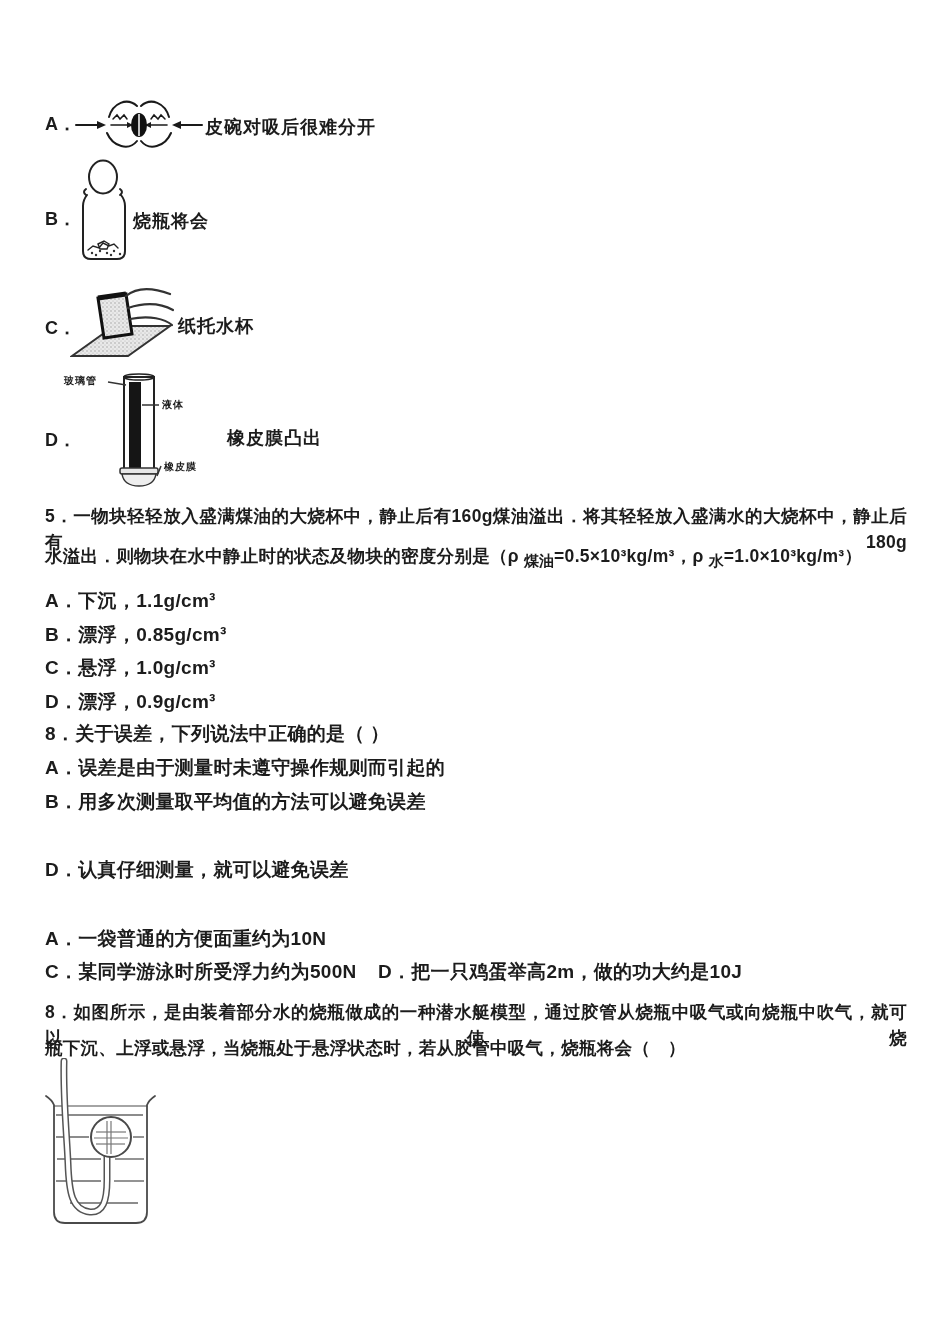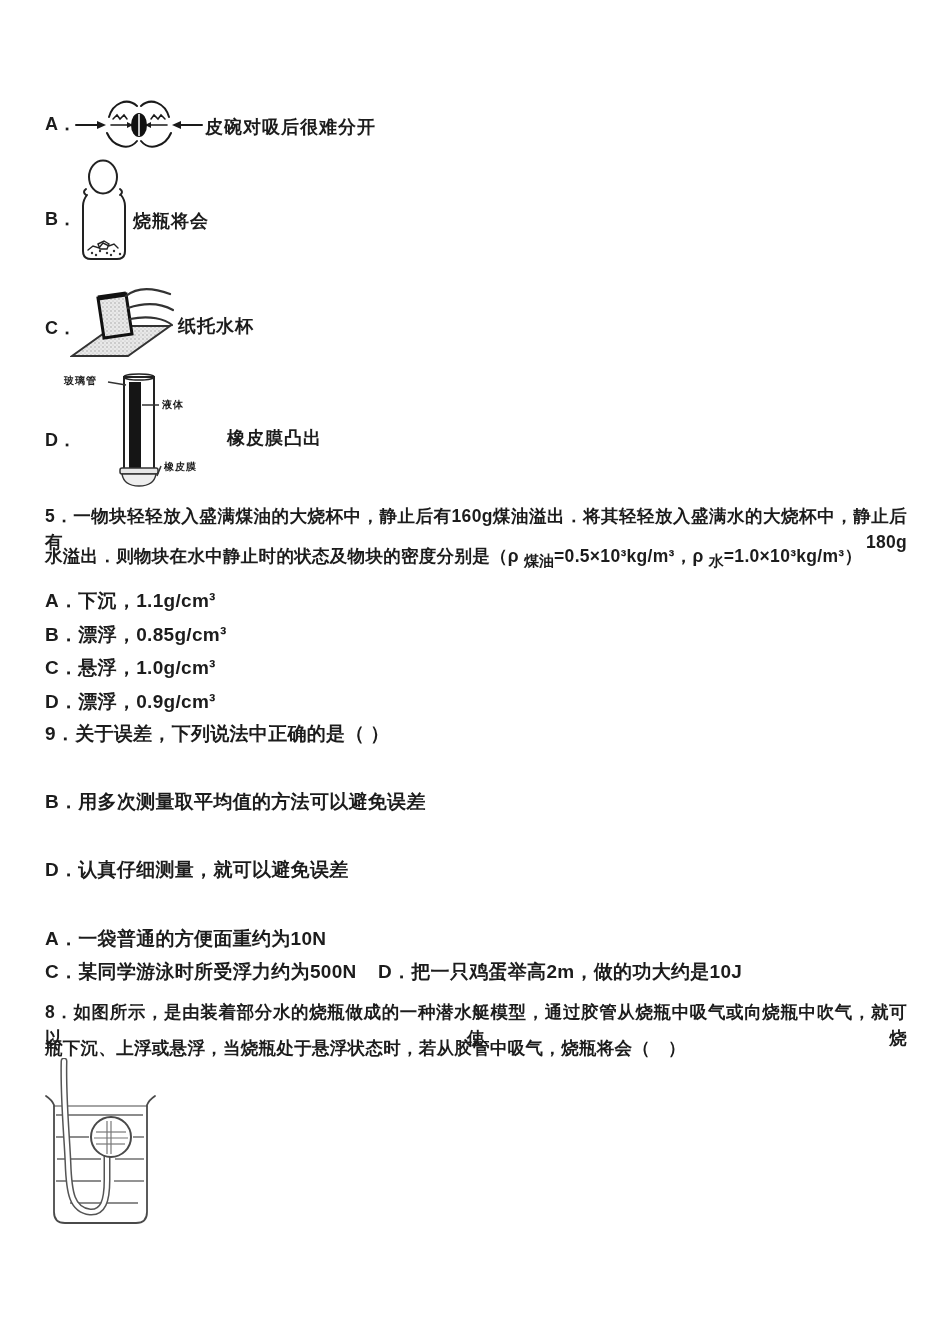--- a/index.html
+++ b/index.html
@@ -108,21 +108,22 @@
   </div>
   <div class="abs cap" style="left:227px;top:426px">橡皮膜凸出</div>
 
   <div class="abs para justify" style="left:45px;top:503px">5．一物块轻轻放入盛满煤油的大烧杯中，静止后有160g煤油溢出．将其轻轻放入盛满水的大烧杯中，静止后有180g</div>
   <div class="abs para" style="left:45px;top:543px"><span>水溢出．则物块在水中静止时的状态及物块的密度分别是（ρ </span><span class="sub">煤油</span><span>=0.5×10³kg/m³，ρ </span><span class="sub">水</span><span>=1.0×10³kg/m³）</span></div>
   <div class="abs t" style="left:45px;top:588px">A．下沉，1.1g/cm³</div>
   <div class="abs t" style="left:45px;top:622px">B．漂浮，0.85g/cm³</div>
   <div class="abs t" style="left:45px;top:655px">C．悬浮，1.0g/cm³</div>
   <div class="abs t" style="left:45px;top:689px">D．漂浮，0.9g/cm³</div>
 
-  <div class="abs t" style="left:45px;top:721px">9．关于误差，下列说法中正确的是（ ）</div>
+  <div class="abs t" style="left:45px;top:721px">8．关于误差，下列说法中正确的是（ ）</div>
+  <div class="abs t" style="left:45px;top:755px">A．误差是由于测量时未遵守操作规则而引起的</div>
   <div class="abs t" style="left:45px;top:789px">B．用多次测量取平均值的方法可以避免误差</div>
   <div class="abs t" style="left:45px;top:857px">D．认真仔细测量，就可以避免误差</div>
 
   <div class="abs t" style="left:45px;top:926px">A．一袋普通的方便面重约为10N</div>
   <div class="abs t" style="left:45px;top:959px">C．某同学游泳时所受浮力约为500N</div>
   <div class="abs t" style="left:378px;top:959px">D．把一只鸡蛋举高2m，做的功大约是10J</div>
 
   <div class="abs para justify" style="left:45px;top:999px">8．如图所示，是由装着部分水的烧瓶做成的一种潜水艇模型，通过胶管从烧瓶中吸气或向烧瓶中吹气，就可以使烧</div>
   <div class="abs para" style="left:45px;top:1035px">瓶下沉、上浮或悬浮，当烧瓶处于悬浮状态时，若从胶管中吸气，烧瓶将会（　）</div>
 

